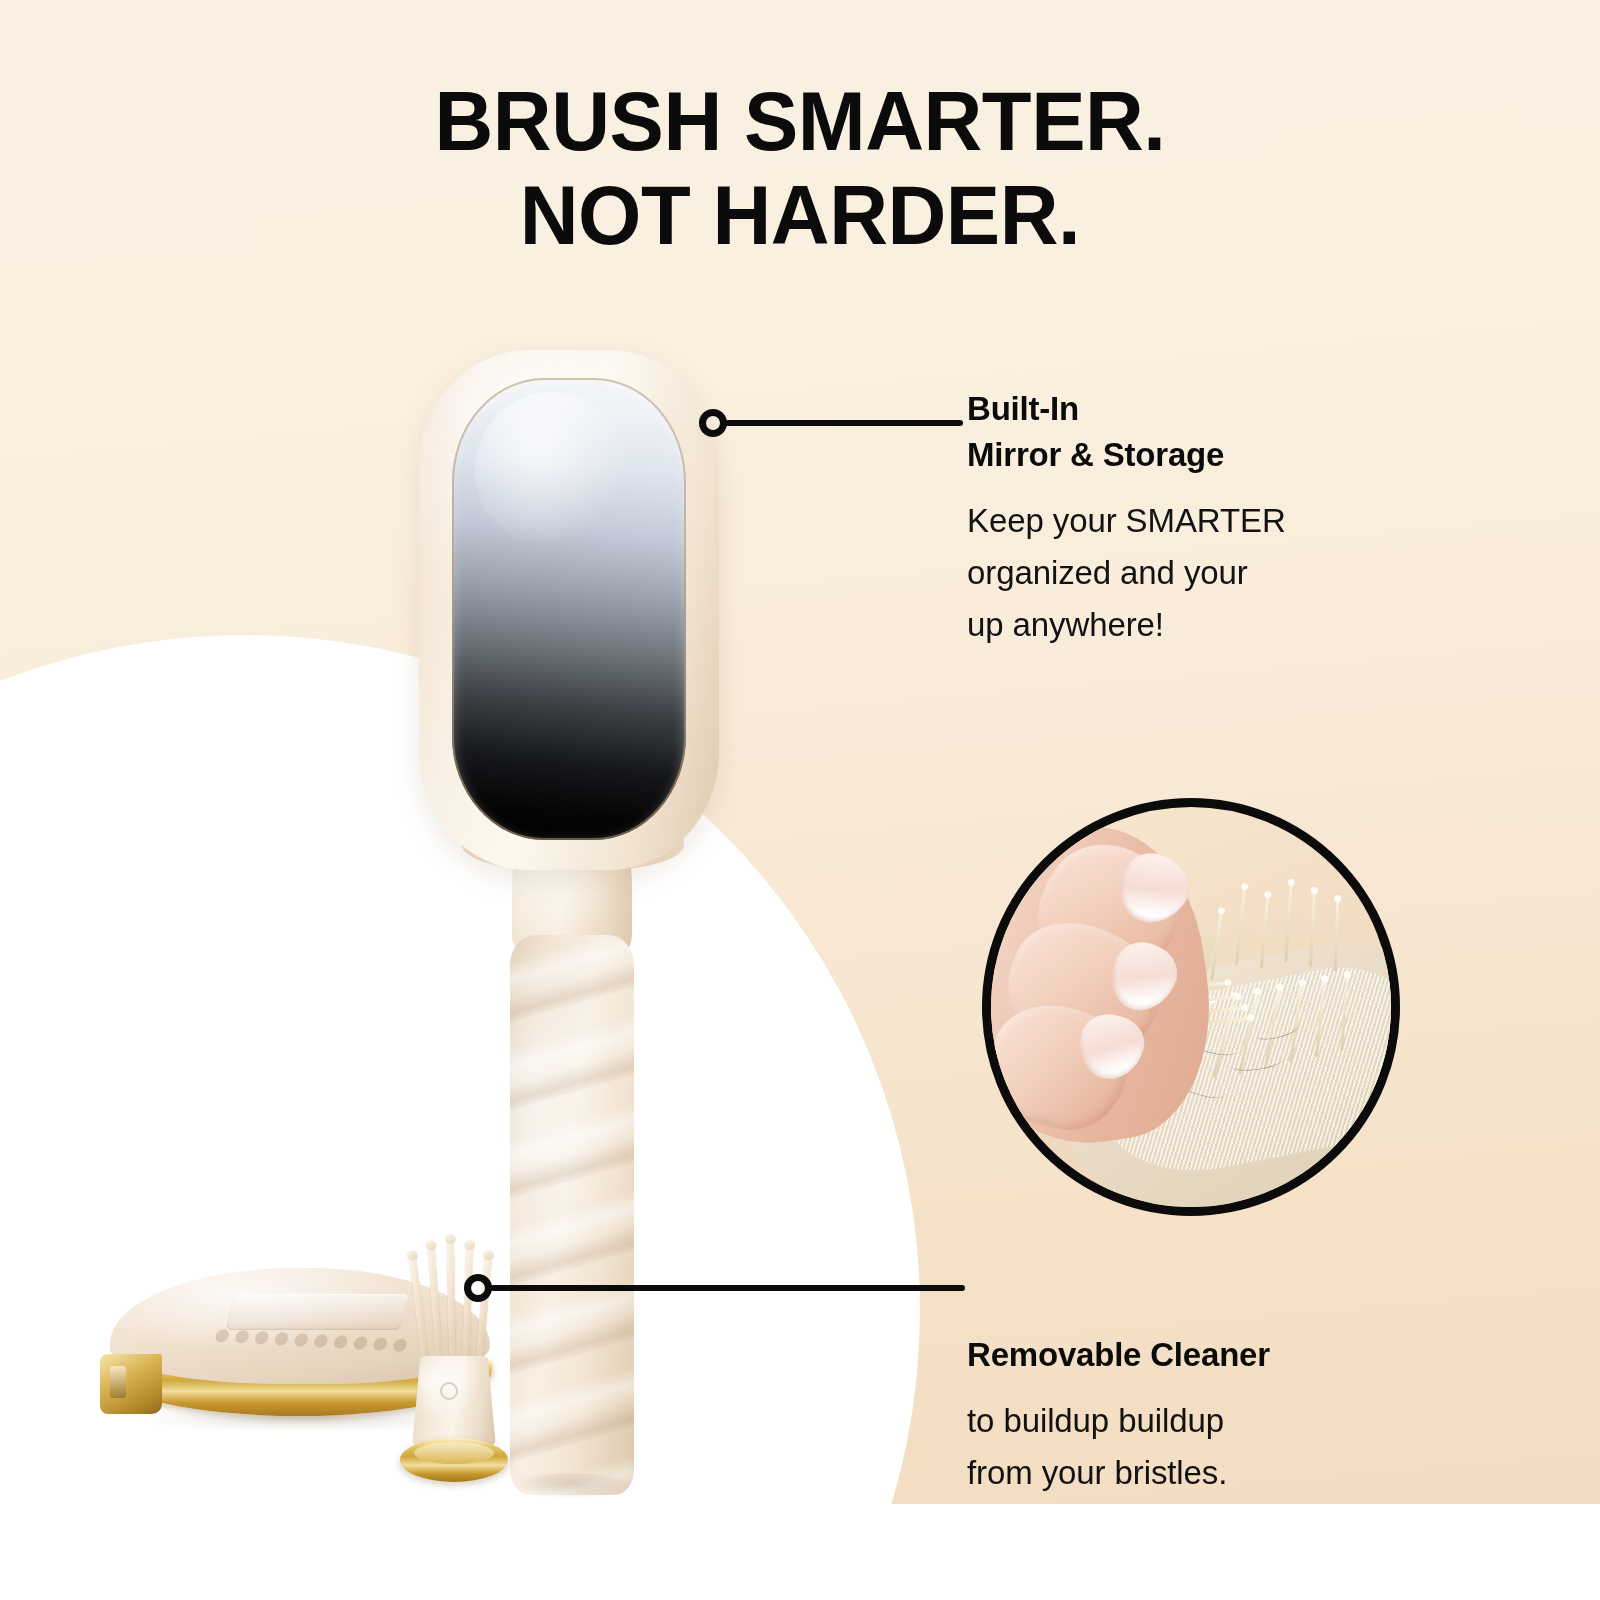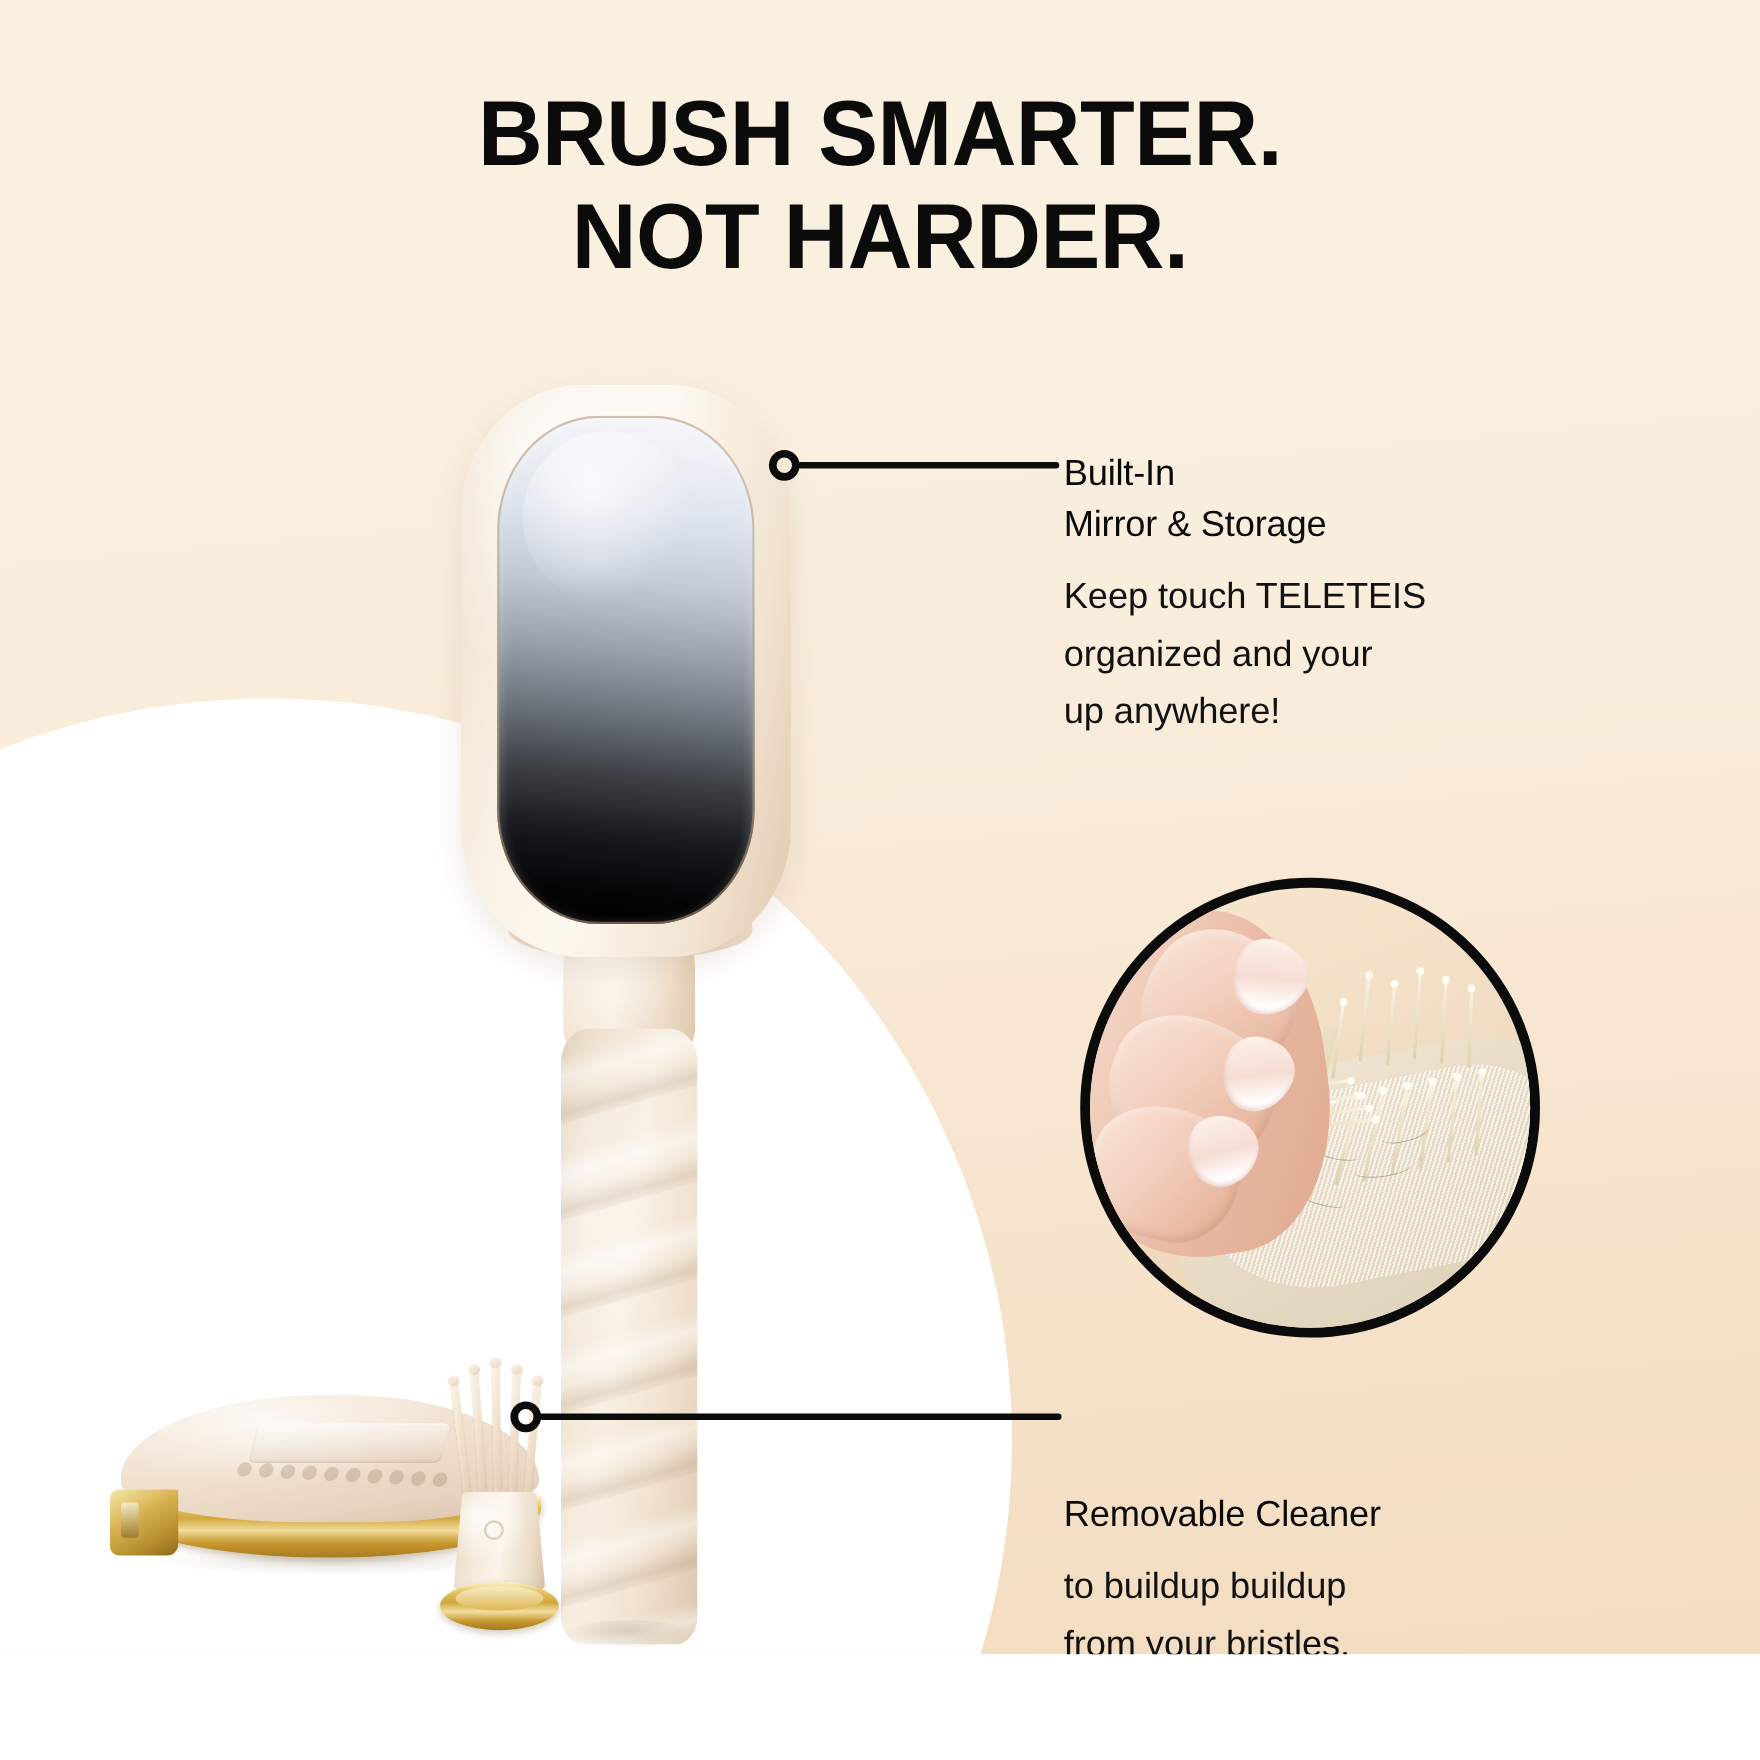--- a/index.html
+++ b/index.html
@@ -438,25 +438,24 @@
     border: 7px solid #0b0b0b;
     border-radius: 50%;
     background: transparent;
     box-sizing: border-box;
   }
 
   .callout { position: absolute; }
   .callout-title {
     color: #0b0b0b;
     font-family: "Liberation Sans", sans-serif;
-    font-weight: normal;
+    font-weight: bold;
     font-size: 33px;
     line-height: 46px;
     letter-spacing: -0.2px;
-    margin-top: 21px;
   }
   .callout-body {
     margin-top: 17px;
     color: #121212;
     font-family: "Liberation Sans", sans-serif;
     font-weight: normal;
     font-size: 33px;
     line-height: 52px;
     letter-spacing: -0.1px;
   }
@@ -574,21 +573,21 @@
 
   <div class="leader-dot" style="left:699px; top:409px;"></div>
   <div class="leader-line" style="left:725px; top:420px; width:238px;"></div>
 
   <div class="callout" style="left:967px; top:386px; width:520px;">
     <div class="callout-title">
       <span class="tl">Built-In</span>
       <span class="tl">Mirror &amp; Storage</span>
     </div>
     <div class="callout-body">
-      <span class="bl">Keep touch TELETEIS</span>
+      <span class="bl">Keep your SMARTER</span>
       <span class="bl">organized and your</span>
       <span class="bl">up anywhere!</span>
     </div>
   </div>
 
   <div class="leader-dot" style="left:464px; top:1274px;"></div>
   <div class="leader-line" style="left:490px; top:1285px; width:475px;"></div>
 
   <div class="callout" style="left:967px; top:1332px; width:520px;">
     <div class="callout-title">

